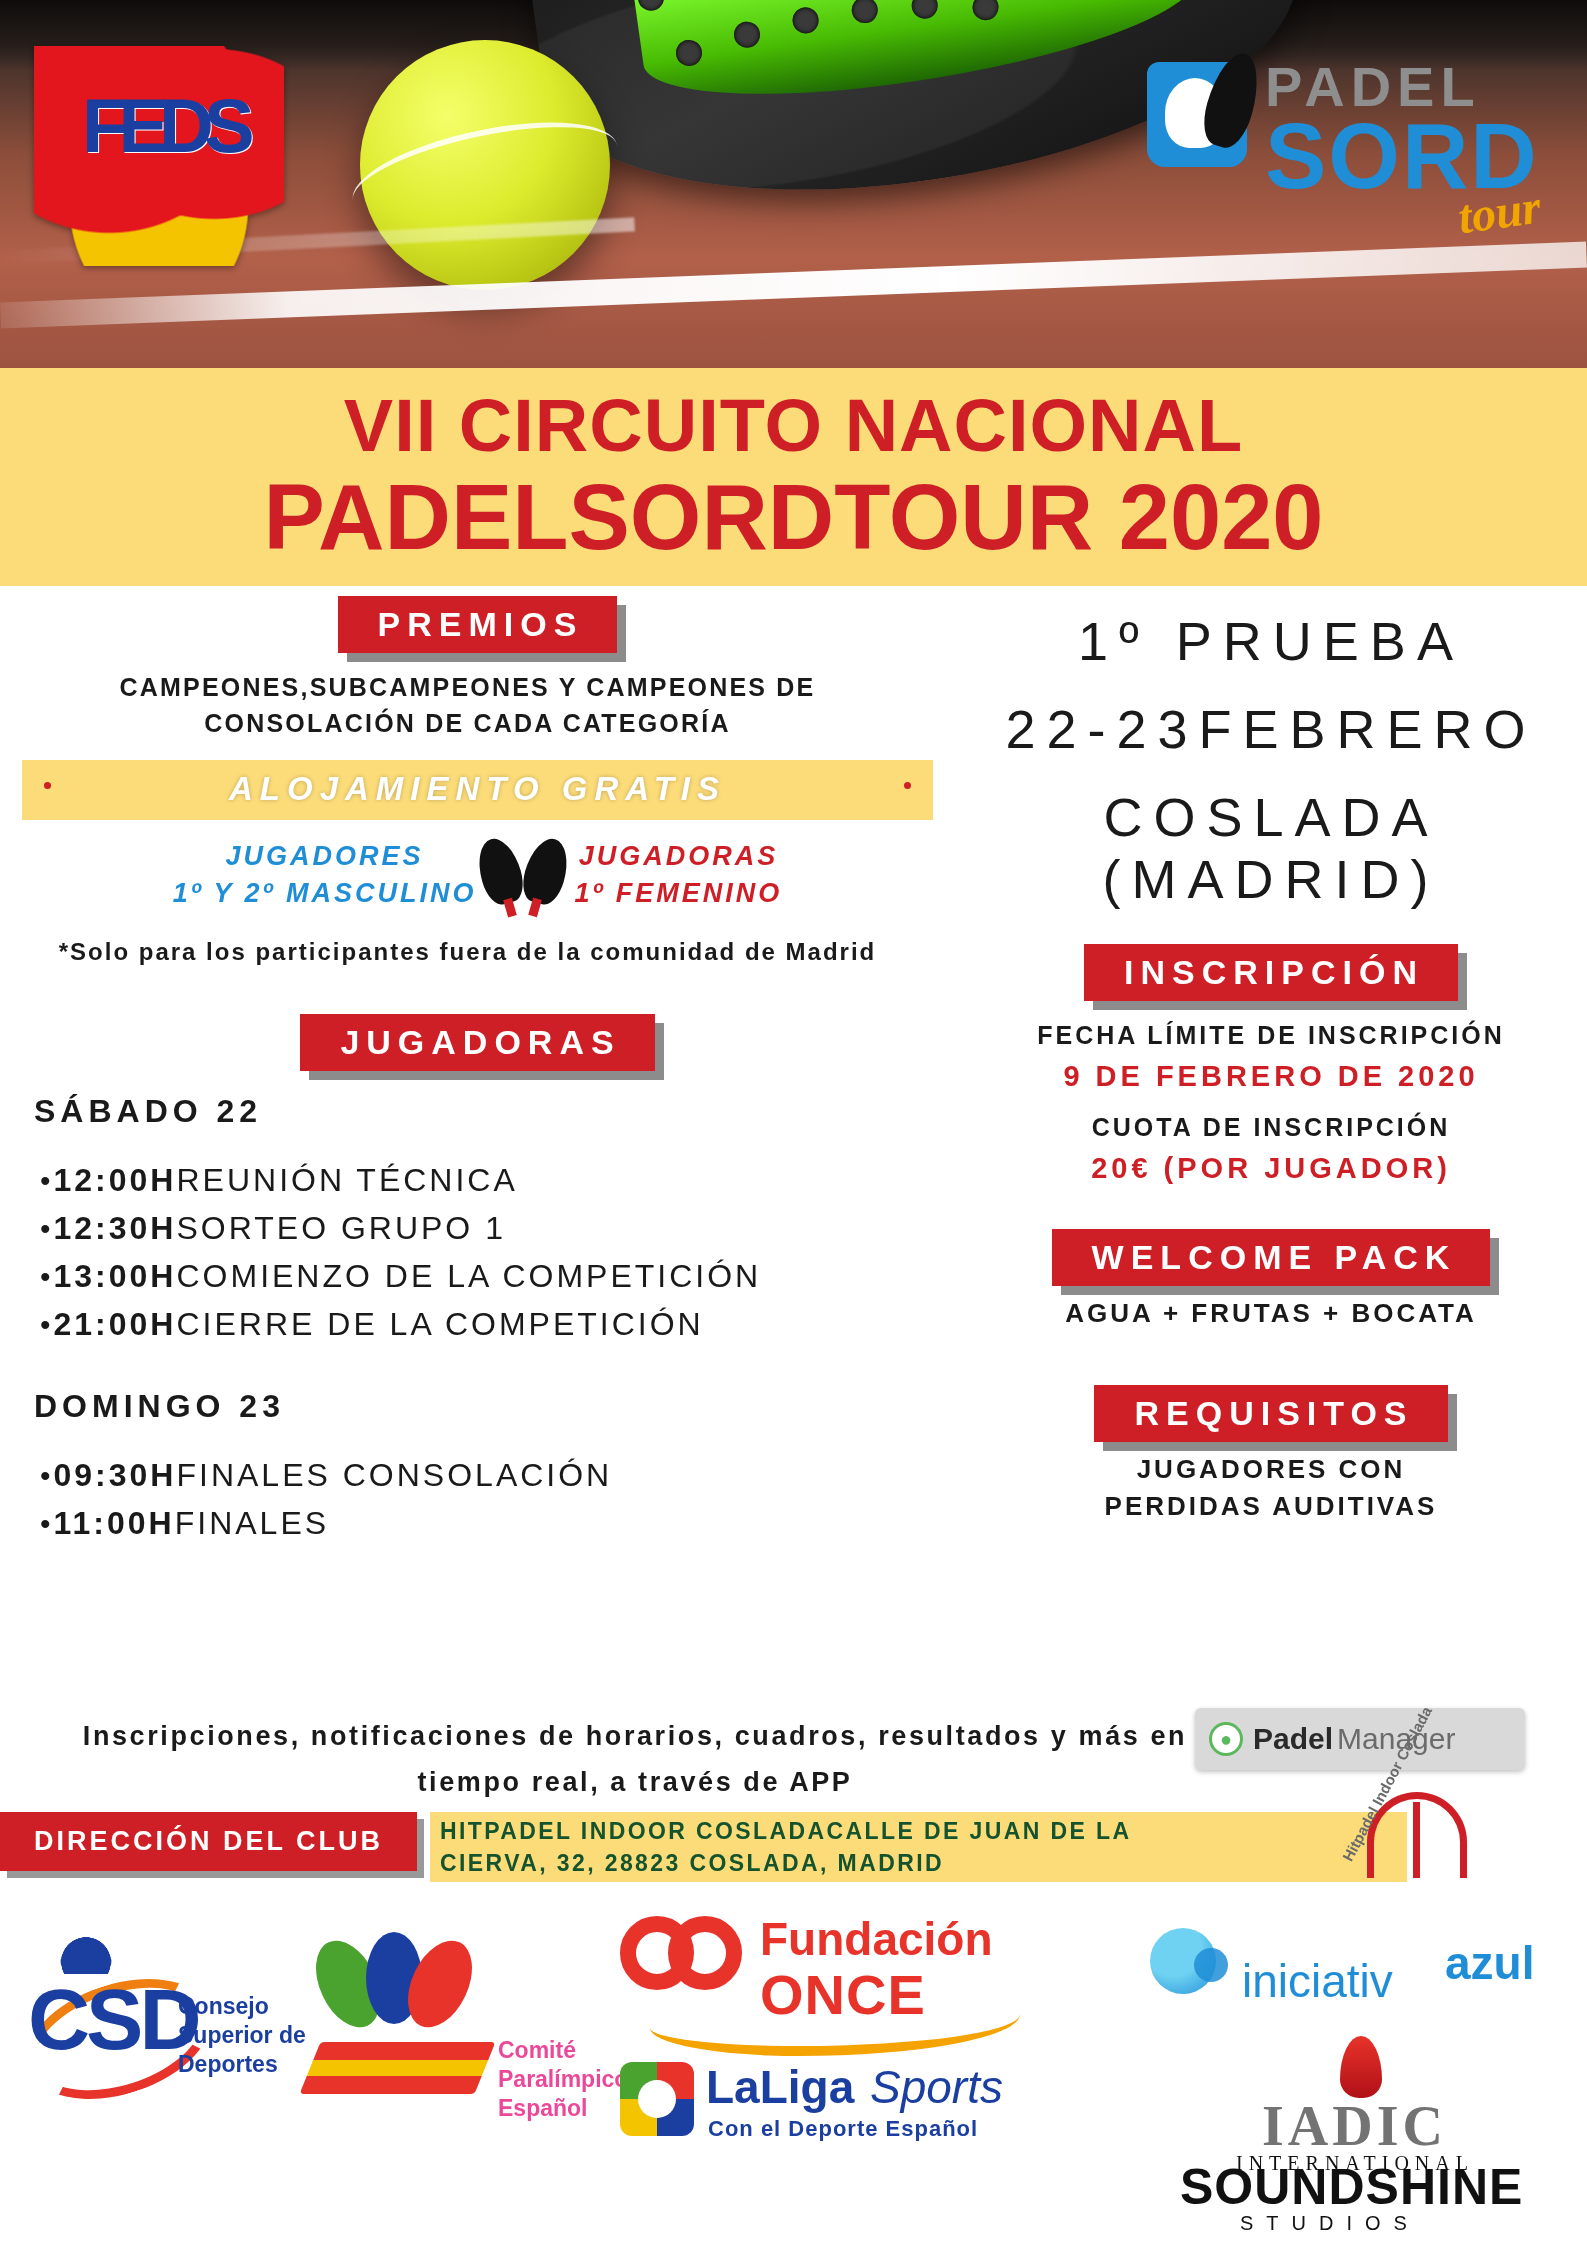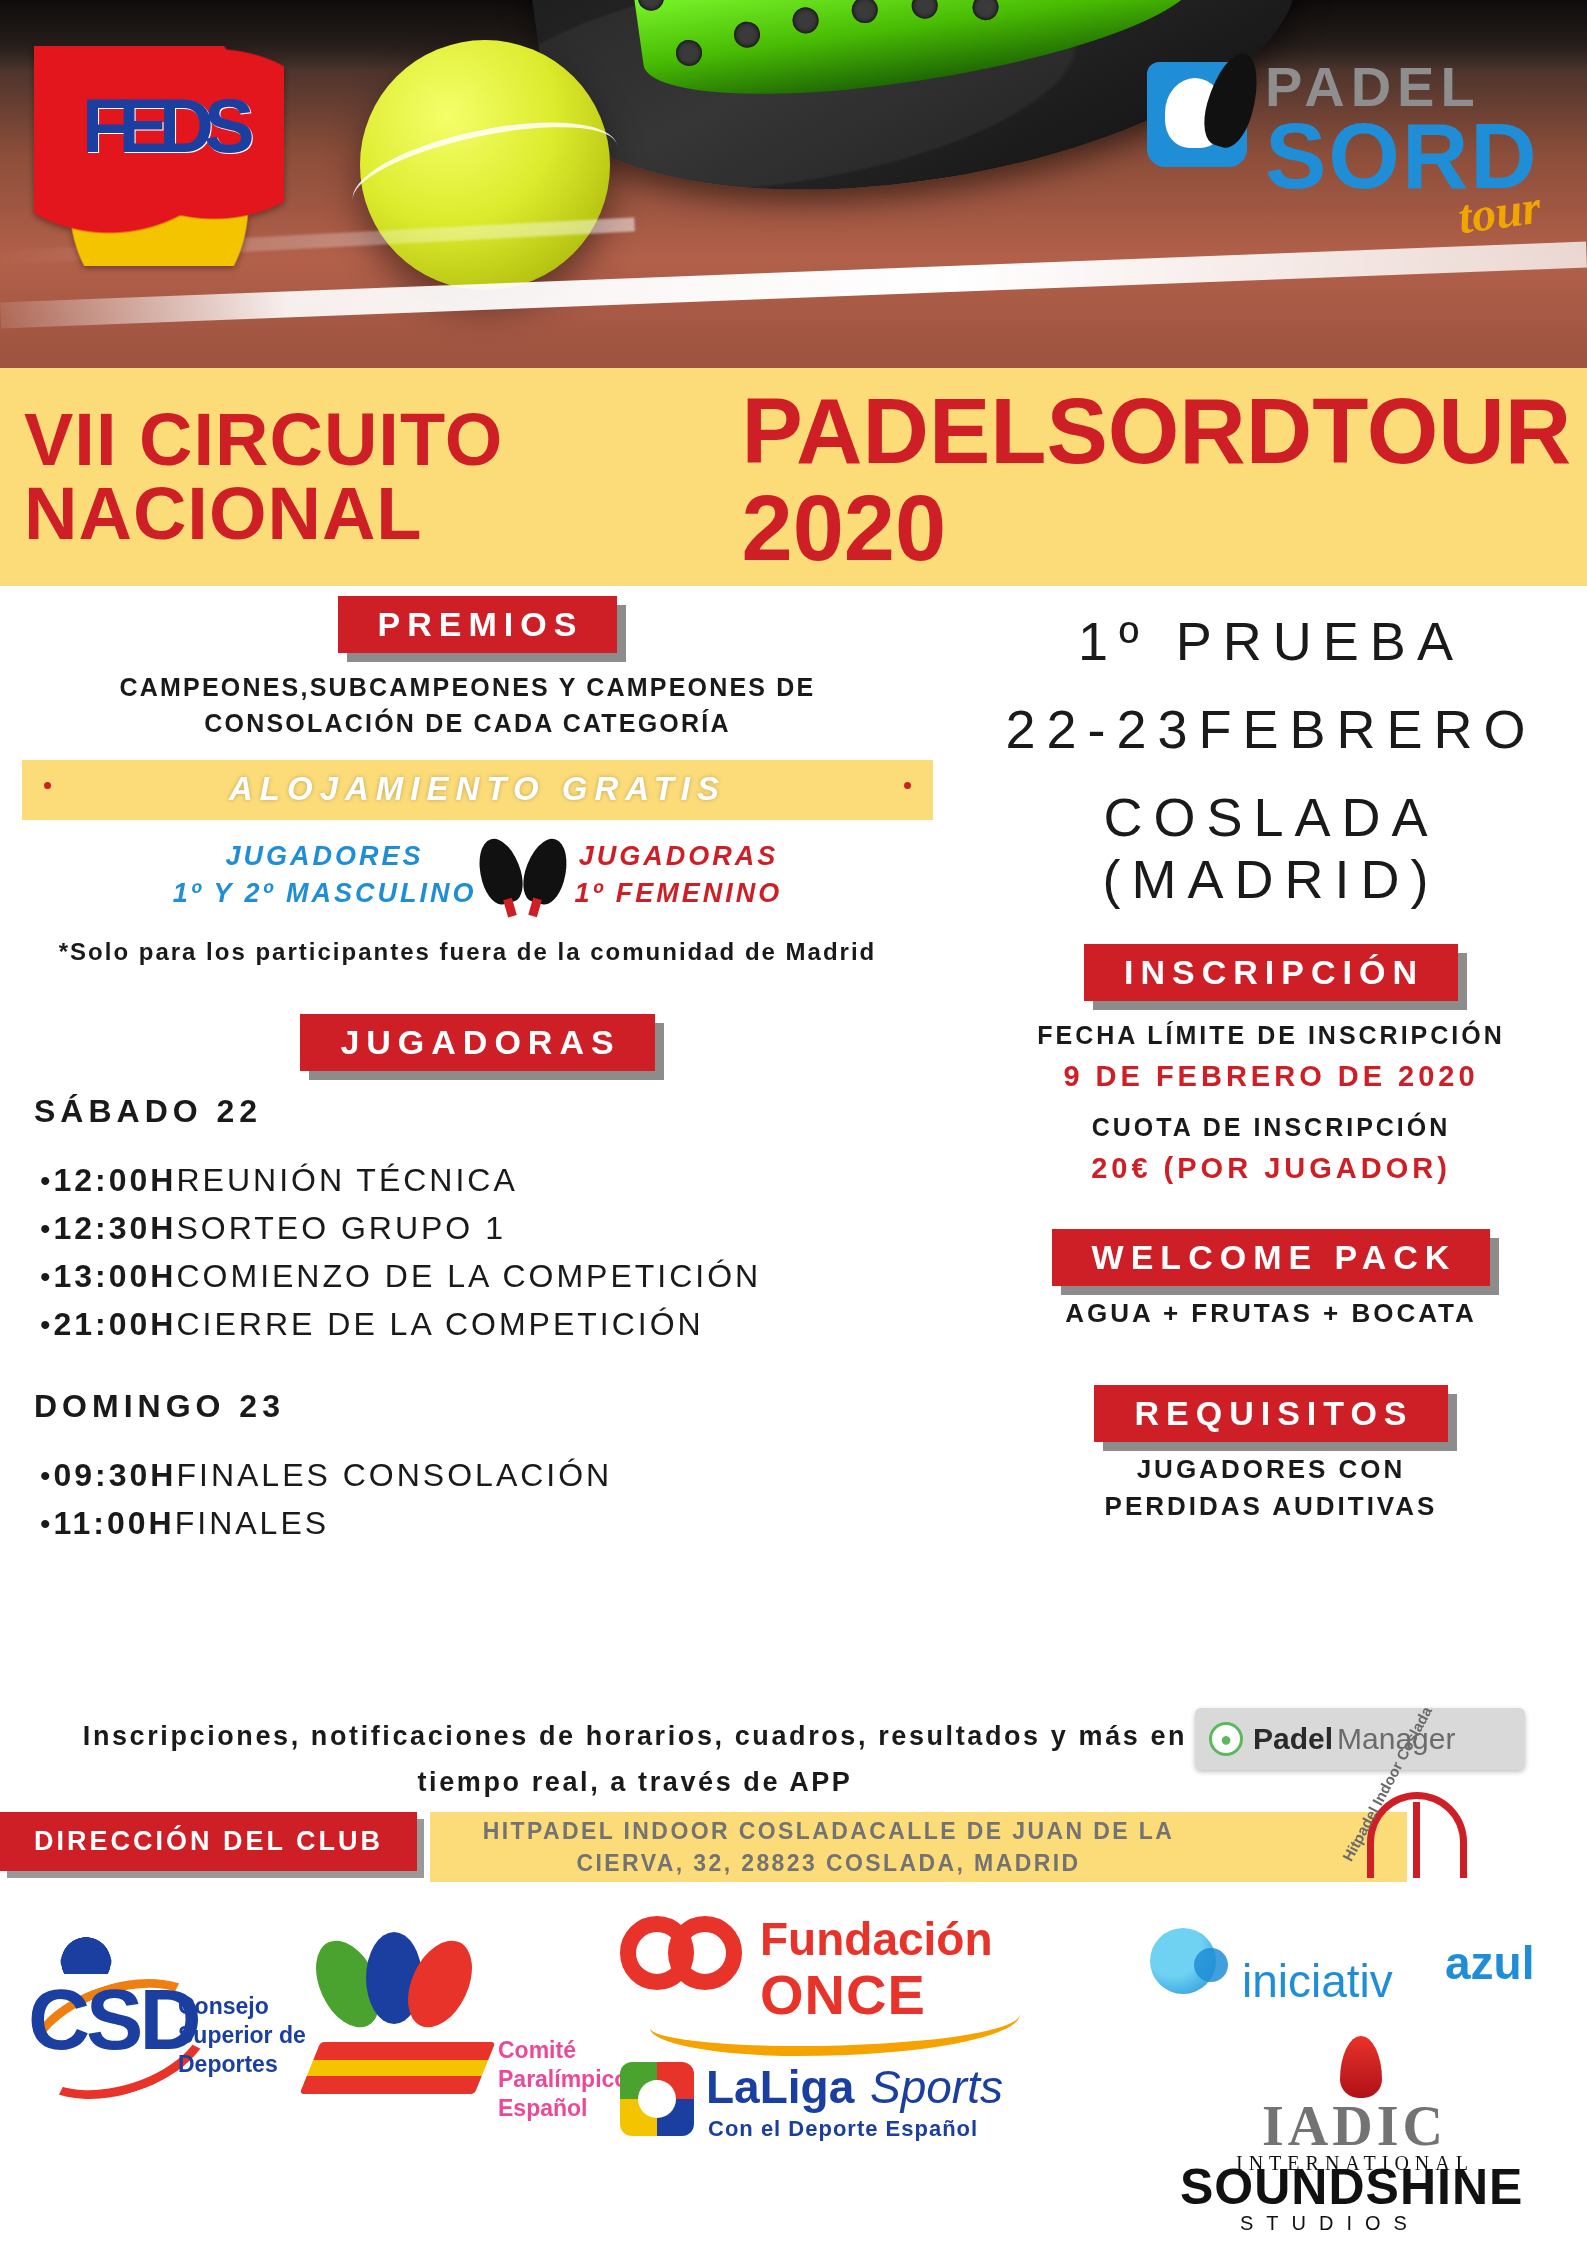--- a/index.html
+++ b/index.html
@@ -128,21 +128,21 @@
   }
   .pst-logo .word-tour {
     position:absolute; right: 6px; top: 132px;
     font: italic 700 48px "Liberation Serif", serif; color:#f0a500;
     transform: rotate(-8deg);
   }
 
   
   .title-band {
     width:100%; height: 218px; background:#fcdc79;
-    display:flex; flex-direction:row; align-items:center; justify-content:center;padding-left:24px;
+    display:flex; flex-direction:column; align-items:center; justify-content:center;
   }
   .title-1 {
     font: 900 74px "Liberation Sans", sans-serif; color:#cf1f26;
     letter-spacing: 1px; line-height: 1;
   }
   .title-2 {
     font: 900 92px "Liberation Sans", sans-serif; color:#cf1f26;
     letter-spacing: 0px; line-height: 1.05; margin-top: 6px;
   }
 
@@ -274,22 +274,22 @@
     position:absolute; left: 0; top: 4px;
     background:#cf1f26; color:#fff;
     font: 900 27px "Liberation Sans", sans-serif; letter-spacing: 3px;
     padding: 14px 34px; box-shadow: 7px 7px 0 rgba(0,0,0,.4);
   }
   .addr .bar {
     position:absolute; left: 430px; top: 4px; right: 180px; height: 70px;
     background:#fcdc79; display:flex; align-items:center; justify-content:center;
   }
   .addr .bar span {
-    font: 700 23px/1.4 "Liberation Sans", sans-serif; color:#737373;
-    letter-spacing: 2.4px; text-align:center; padding: 0 190px 0 10px;
+    font: 700 23px/1.4 "Liberation Sans", sans-serif; color:#14532d;
+    letter-spacing: 2.4px; text-align:left; padding: 0 190px 0 10px;
   }
   .hitpadel {
     position:absolute; right: 58px; top: -40px; width: 200px; height: 120px;
   }
   .hitpadel .arch {
     position:absolute; left: 38px; top: 24px; width: 100px; height: 86px;
     border: 7px solid #cf1f26; border-bottom:none; border-radius: 50px 50px 0 0;
   }
   .hitpadel .stick { position:absolute; left: 84px; top: 34px; width: 7px; height: 76px; background:#cf1f26; }
   .hitpadel .txt {

